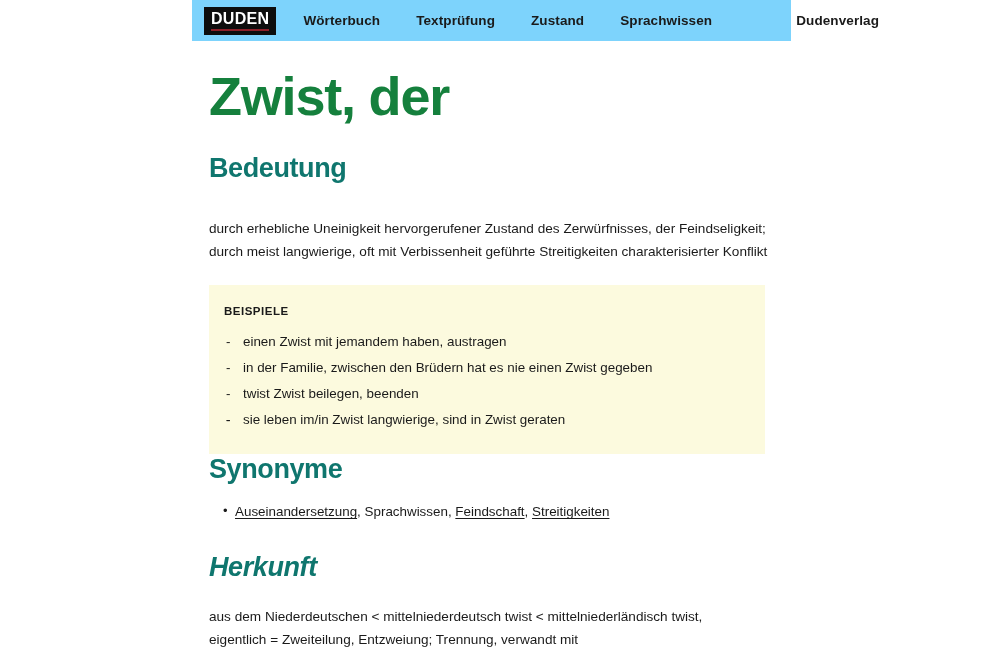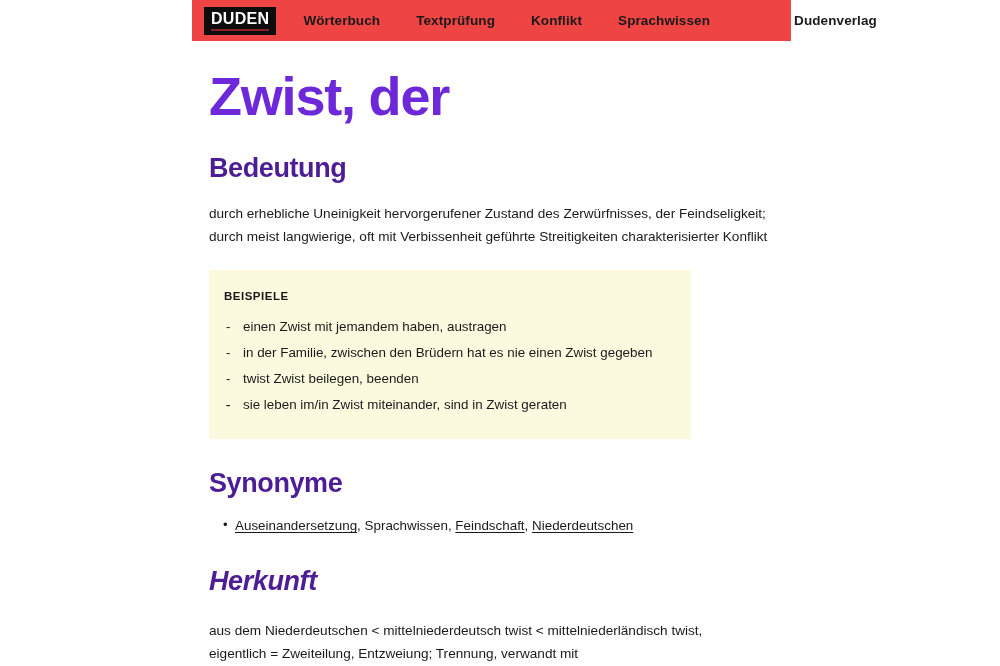--- a/index.html
+++ b/index.html
@@ -17,21 +17,21 @@
     position: relative;
   }
 
   
   .header-bar {
     position: absolute;
     left: 192px;
     top: 0;
     width: 599px;
     height: 41px;
-    background: #ef4444;
+    background: #7dd3fc;
     display: flex;
     align-items: center;
   }
   .logo {
     margin-left: 12px;
     background: #0d0d0d;
     padding: 4px 7px 5px 7px;
     display: inline-block;
     line-height: 1;
     position: relative;
@@ -76,48 +76,48 @@
     top: 41px;
     width: 580px;
   }
 
   .entry-title {
     font-size: 54px;
     font-weight: 800;
     letter-spacing: -1.2px;
     margin: 26px 0 0 0;
     line-height: 1.08;
-    color: #6d28d9;
+    color: #15803d;
   }
 
   .section-heading {
     font-size: 27px;
     font-weight: 700;
     letter-spacing: -0.4px;
-    color: #4c1d95;
+    color: #0f766e;
     margin: 0;
   }
   .section-heading.bedeutung { margin-top: 28px; }
-  .section-heading.synonyme  { margin-top: 29px; }
+  .section-heading.synonyme  { }
   .section-heading.herkunft  { margin-top: 30px; font-style: italic; }
 
   .body-text {
     font-size: 13.6px;
     line-height: 23px;
     color: #1a1a1a;
     margin: 0;
   }
-  .body-text.bedeutung-text { margin-top: 18px; width: 576px; }
+  .body-text.bedeutung-text { margin-top: 33px; width: 576px; }
   .body-text.herkunft-text  { margin-top: 22px; width: 545px; }
 
   
   .examples-box {
     margin-top: 22px;
     background: #fcfade;
-    width: 482px;
+    width: 556px;
     padding: 20px 0 24px 0;
     box-sizing: content-box;
   }
   .examples-label {
     font-size: 11.5px;
     font-weight: 700;
     letter-spacing: 0.5px;
     color: #1a1a1a;
     margin: 0 0 14px 15px;
   }
@@ -172,21 +172,21 @@
 <body>
 
 <div class="header-bar">
   <div class="logo">
     <span class="logo-text">DUDEN</span>
     <span class="logo-underline"></span>
   </div>
   <nav class="nav">
     <span class="nav-item">Wörterbuch</span>
     <span class="nav-item">Textprüfung</span>
-    <span class="nav-item">Konflikt</span>
+    <span class="nav-item">Zustand</span>
     <span class="nav-item">Sprachwissen</span>
     <span class="nav-item">Dudenverlag</span>
   </nav>
 </div>
 
 <main class="content">
 
   <h1 class="entry-title">Zwist, der</h1>
 
   <h2 class="section-heading bedeutung">Bedeutung</h2>
@@ -206,30 +206,30 @@
       </li>
       <li>
         <span class="dash">-</span>
         <span>twist Zwist beilegen, beenden</span>
       </li>
       <li>
         <span class="dash">-</span>
       </li>
       <li>
         <span class="dash">-</span>
-        <span>sie leben im/in Zwist miteinander, sind in Zwist geraten</span>
+        <span>sie leben im/in Zwist langwierige, sind in Zwist geraten</span>
       </li>
     </ul>
   </section>
 
   <h2 class="section-heading synonyme">Synonyme</h2>
 
   <ul class="synonyms-list">
     <li>
-      <span class="bullet">•</span><a class="word-link">Auseinandersetzung</a><span class="plain-word">, </span><span class="plain-word">Sprachwissen</span><span class="plain-word">, </span><a class="word-link">Feindschaft</a><span class="plain-word">, </span><a class="word-link">Niederdeutschen</a>
+      <span class="bullet">•</span><a class="word-link">Auseinandersetzung</a><span class="plain-word">, </span><span class="plain-word">Sprachwissen</span><span class="plain-word">, </span><a class="word-link">Feindschaft</a><span class="plain-word">, </span><a class="word-link">Streitigkeiten</a>
     </li>
   </ul>
 
   <h2 class="section-heading herkunft">Herkunft</h2>
 
   <p class="body-text herkunft-text"><span>aus dem Niederdeutschen &lt; mittelniederdeutsch twist &lt; mittelniederländisch twist, eigentlich = Zweiteilung, Entzweiung; Trennung, verwandt mit </span></p>
 
 </main>
 
 </body></html>

